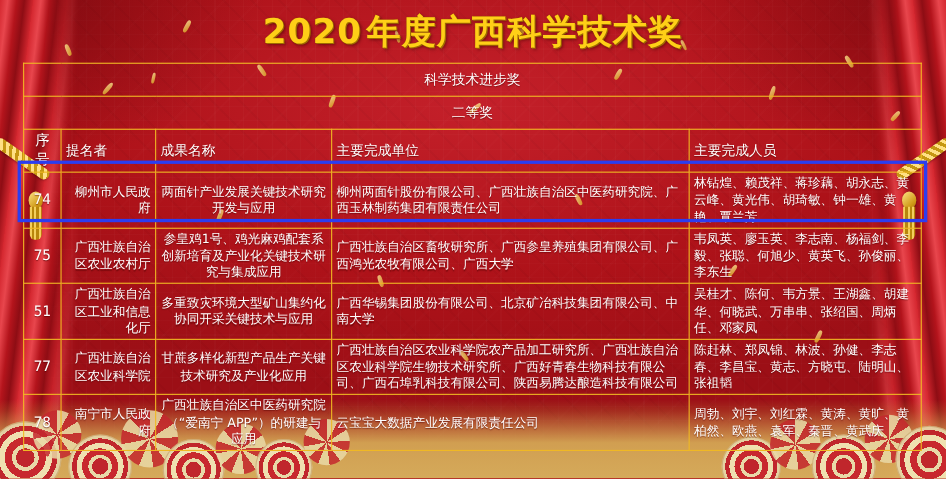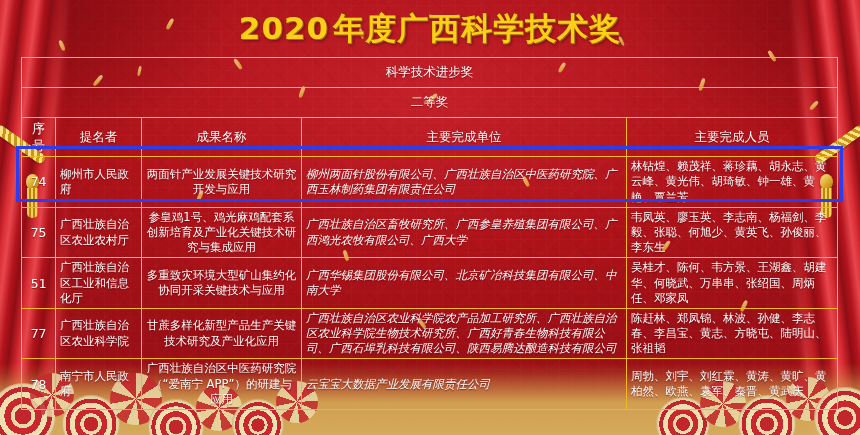--- a/index.html
+++ b/index.html
@@ -133,26 +133,26 @@
     padding:2px 4px;
     font-size:11.5px;
     line-height:1.32;
     vertical-align:middle;
     font-weight:normal;
     text-shadow:0 1px 1px rgba(80,0,0,.6);
   }
   .band{
     text-align:center;font-size:12.5px;height:25px;
   }
-  .colhead{height:26px;text-align:center;font-size:12.5px;}
+  .colhead{height:26px;font-size:12.5px;}
   .c-no{width:34px;text-align:center;font-size:13px;
         font-family:"DejaVu Sans Mono","Liberation Mono",monospace;}
-  .c-nom{width:86px;text-align:left;}
+  .c-nom{width:86px;text-align:right;}
   .c-title{width:160px;text-align:center;}
-  .c-units{width:325px;text-align:left;font-style:italic;}
+  .c-units{width:325px;text-align:left;}
   .c-people{text-align:left;}
 
   
   tr.hl td{position:relative;}
   #hl-box{
     position:absolute;left:16px;top:152px;width:827px;height:57px;
     border:3px solid #2b3df0;
     box-sizing:border-box;
     z-index:9;pointer-events:none;
   }

